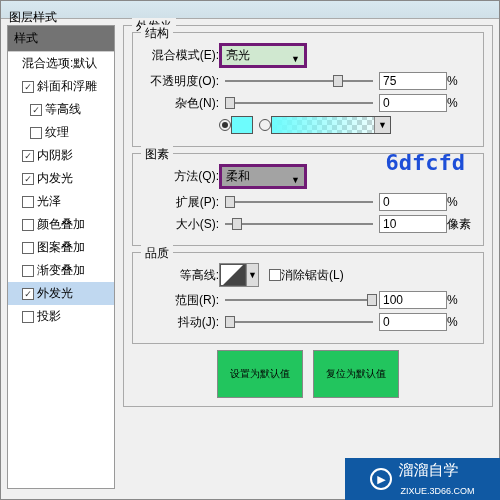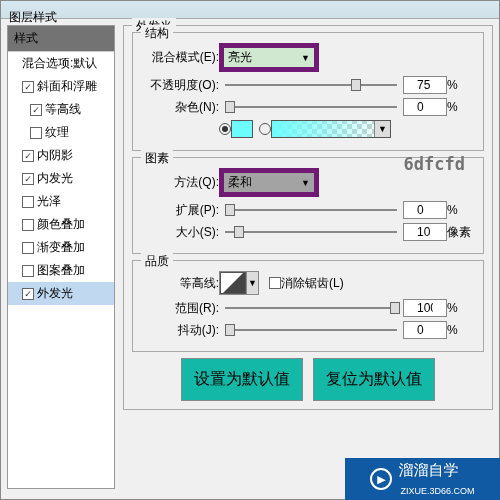--- a/index.html
+++ b/index.html
@@ -11,40 +11,40 @@
 .left-header { padding: 4px 6px; font-size: 12px; border-bottom: 1px solid #ccc; background: #737373; }
 .left-item { display: flex; align-items: center; padding: 3px 14px; font-size: 12px; gap: 3px; cursor: pointer; }
 .left-item.sel { background: #c0d8f0; }
 .left-item.indent { padding-left: 22px; }
 .left-item .cb { width: 12px; height: 12px; border: 1px solid #666; background: #fff; display: inline-flex; align-items: center; justify-content: center; font-size: 9px; color: #333; }
 .right-panel { flex: 1; }
 .fieldset { border: 1px solid #aaa; padding: 6px 8px 8px; margin-bottom: 6px; position: relative; }
 .legend { position: absolute; top: -8px; left: 8px; background: #f0f0f0; padding: 0 4px; font-size: 12px; }
 .row { display: flex; align-items: center; margin: 4px 0; font-size: 12px; }
 .row .lbl { width: 78px; text-align: right; white-space: nowrap; }
-.combo { background: #d0e8d0; border: 5px solid #701a75; padding: 1px 4px; width: 100px; display: flex; justify-content: space-between; align-items: center; }
+.combo { background: #d0e8d0; border: 3px solid #701a75; padding: 1px 4px; width: 88px; display: flex; justify-content: space-between; align-items: flex-end; }
 .combo.white { background: #a3a3a3; }
 .combo .arrow { font-size: 9px; }
 .slider { flex: 1; height: 16px; position: relative; margin: 0 6px; }
 .slider .track { position: absolute; top: 7px; left: 0; right: 0; height: 2px; background: #888; }
 .slider .thumb { position: absolute; top: 2px; width: 10px; height: 12px; background: #ddd; border: 1px solid #666; }
-.numfield { width: 44px; border: 1px solid #888; padding: 1px 13px; background: #fff; font-size: 12px; text-align: left; }
+.numfield { width: 68px; border: 1px solid #888; padding: 1px 3px; background: #fff; font-size: 12px; text-align: left; }
 .unit { width: 28px; font-size: 12px; }
 .radio { width: 12px; height: 12px; border: 1px solid #555; border-radius: 50%; display: inline-flex; align-items: center; justify-content: center; }
 .radio.on::after { content: ""; width: 6px; height: 6px; background: #333; border-radius: 50%; }
 .swatch { width: 22px; height: 18px; border: 1px solid #555; display: inline-block; }
 .swatch.cyan { background: #6dfcfd; }
 .gradbar { width: 120px; height: 18px; border: 1px solid #555; background: linear-gradient(90deg, #6dfcfd 0%, rgba(109,252,253,0) 100%), repeating-conic-gradient(#ccc 0% 25%, #fff 0% 50%) 0/10px 10px; display: inline-flex; align-items: center; justify-content: flex-end; }
 .gradbar .arrow { font-size: 9px; background: #ddd; padding: 0 3px; border-left: 1px solid #888; height: 100%; display: flex; align-items: center; }
 .contour { width: 26px; height: 22px; border: 1px solid #555; background: linear-gradient(135deg, #fff 0 49%, #444 51% 100%); display: inline-block; }
 .contour-combo { display: inline-flex; border: 1px solid #888; }
 .contour-combo .arrow { background: #ddd; font-size: 9px; width: 12px; display: flex; align-items: center; justify-content: center; border-left: 1px solid #888; }
-.annot { position: absolute; font-size: 17px; font-weight: bold; color: #737373; font-family: monospace; }
+.annot { position: absolute; font-size: 22px; font-weight: bold; color: #1d4ed8; font-family: monospace; }
 .btnrow { display: flex; gap: 10px; justify-content: center; margin-top: 6px; }
-.btn { border: 1px solid #888; background: #14b8a6; padding: 10px 12px; font-size: 16px; }
+.btn { border: 1px solid #888; background: #22c55e; padding: 16px 12px; font-size: 10px; }
 .watermark { position: absolute; right: 0; bottom: 0; width: 155px; height: 42px; background: #1059a3; color: #fff; display: flex; align-items: center; justify-content: center; font-size: 15px; gap: 6px; }
 .watermark .play { width: 22px; height: 22px; border: 2px solid #fff; border-radius: 50%; display: flex; align-items: center; justify-content: center; font-size: 11px; }
 .watermark .sub { font-size: 9px; margin-left: 2px; }
 </style>
 </head>
 <body>
 
 <div class="dialog">
   <div class="titlebar">
     <span>图层样式</span>
@@ -79,29 +79,33 @@
           <div class="left-item">
             <span class="cb"></span>
             <span>光泽</span>
           </div>
           <div class="left-item">
             <span class="cb"></span>
             <span>颜色叠加</span>
           </div>
           <div class="left-item">
             <span class="cb"></span>
+            <span>图案叠加</span>
+          </div>
+          <div class="left-item">
+            <span class="cb"></span>
             <span>渐变叠加</span>
           </div>
-          <div class="left-item">
-            <span class="cb"></span>
-            <span>图案叠加</span>
-          </div>
           <div class="left-item sel">
             <span class="cb">✓</span>
             <span>外发光</span>
+          </div>
+          <div class="left-item">
+            <span class="cb"></span>
+            <span>投影</span>
           </div>
         </div>
     </div>
 
     <div class="right-panel" style="position:relative;">
       <div class="fieldset">
         <div class="legend">外发光</div>
 
         <div class="fieldset">
           <div class="legend">结构</div>

